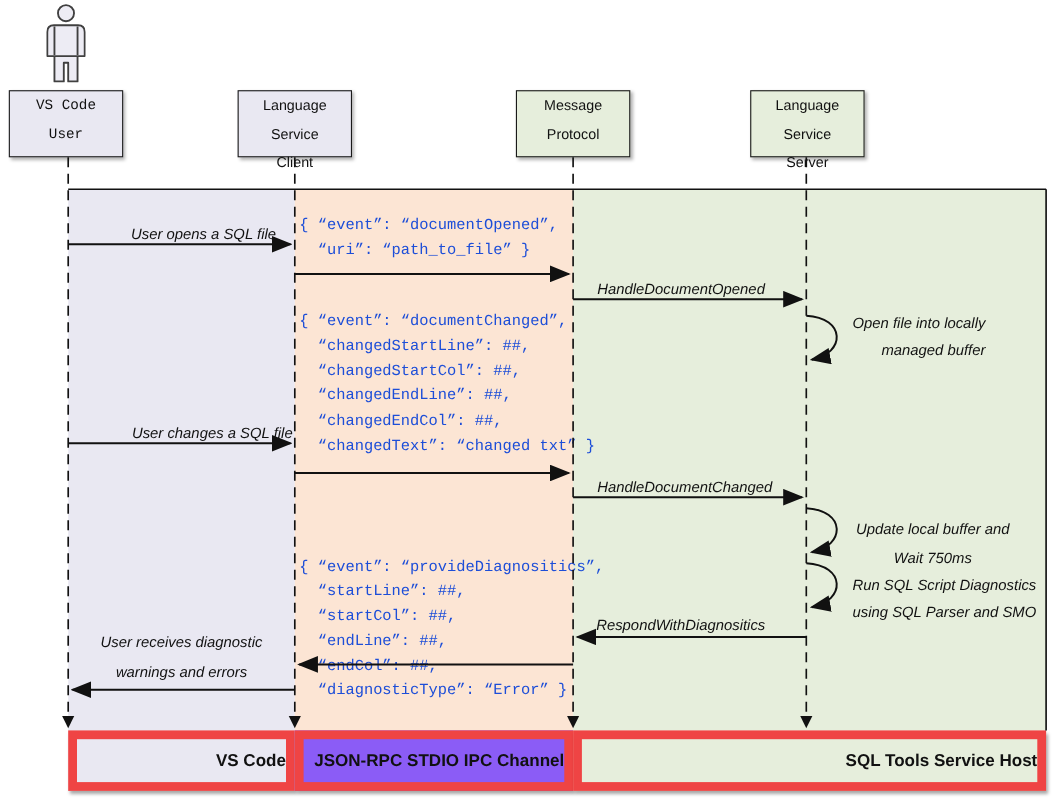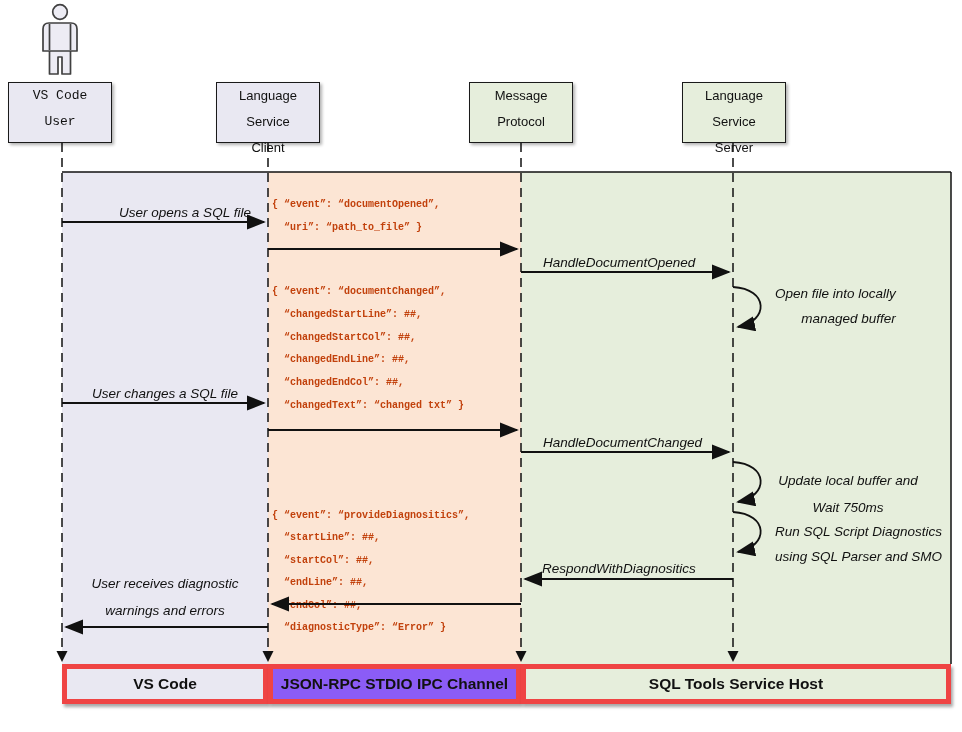--- a/index.html
+++ b/index.html
@@ -16,35 +16,35 @@
   .actor-box{
     position:absolute;top:82px;width:104px;height:61px;box-sizing:border-box;
     border:1.6px solid #1a1a1a;display:flex;justify-content:center;
     text-align:center;font-size:13px;line-height:26px;z-index:4;
     box-shadow:2px 2px 3px rgba(0,0,0,0.3);padding:0 11px;
   }
   .fill-lavender{background:#E9E8F2;}
   .fill-green{background:#E6EEDC;}
   
   .footer-box{
-    position:absolute;top:664px;height:40px;box-sizing:border-box;
-    border:5px solid #ef4444;display:flex;align-items:center;justify-content:center;
+    position:absolute;top:664px;height:55px;box-sizing:border-box;
+    border:8px solid #ef4444;display:flex;align-items:center;justify-content:flex-end;
     font-size:15.5px;font-weight:bold;z-index:4;
     box-shadow:2px 3px 3px rgba(0,0,0,0.35);
   }
   
   .lbl{
     position:absolute;z-index:3;font-style:italic;font-size:13.5px;color:#111111;
     white-space:pre-line;line-height:26px;
   }
   .lbl-center{text-align:center;}
   .json-block{
     position:absolute;z-index:3;left:272px;
     font-family:"Liberation Mono","DejaVu Sans Mono",monospace;
-    font-weight:bold;font-size:10px;color:#c2410c;
+    font-weight:normal;font-size:14px;color:#1d4ed8;
     white-space:pre;line-height:22.8px;
   }
   svg.overlay{position:absolute;left:0;top:0;z-index:5;pointer-events:none;}
   svg.person{position:absolute;left:42px;top:3px;z-index:2;}
 </style>
 </head>
 <body>
 
 <div class="canvas">
 
@@ -80,21 +80,21 @@
   <div class="lbl" style="left:543px;top:250px;">HandleDocumentOpened</div>
   <div class="lbl" style="left:775px;top:281px;line-height:25px;text-align:right;">Open file into locally
 managed buffer</div>
 
   <div class="json-block" style="top:281px;">{ “event”: “documentChanged”,
   “changedStartLine”: ##,
   “changedStartCol”: ##,
   “changedEndLine”: ##,
   “changedEndCol”: ##,
   “changedText”: “changed txt” }</div>
-  <div class="lbl lbl-center" style="left:62px;top:381px;width:206px;">User changes a SQL file</div>
+  <div class="lbl lbl-center" style="left:62px;top:381px;width:206px;padding-left:28px;">User changes a SQL file</div>
   <div class="lbl" style="left:543px;top:430px;">HandleDocumentChanged</div>
   <div class="lbl lbl-center" style="left:763px;top:468px;width:170px;line-height:26.5px;">Update local buffer and
 Wait 750ms</div>
   <div class="lbl" style="left:775px;top:520px;line-height:24.5px;">Run SQL Script Diagnostics
 using SQL Parser and SMO</div>
 
   <div class="json-block" style="top:458px;line-height:22.4px;margin-top:47px;">{ “event”: “provideDiagnositics”,
   “startLine”: ##,
   “startCol”: ##,
   “endLine”: ##,

